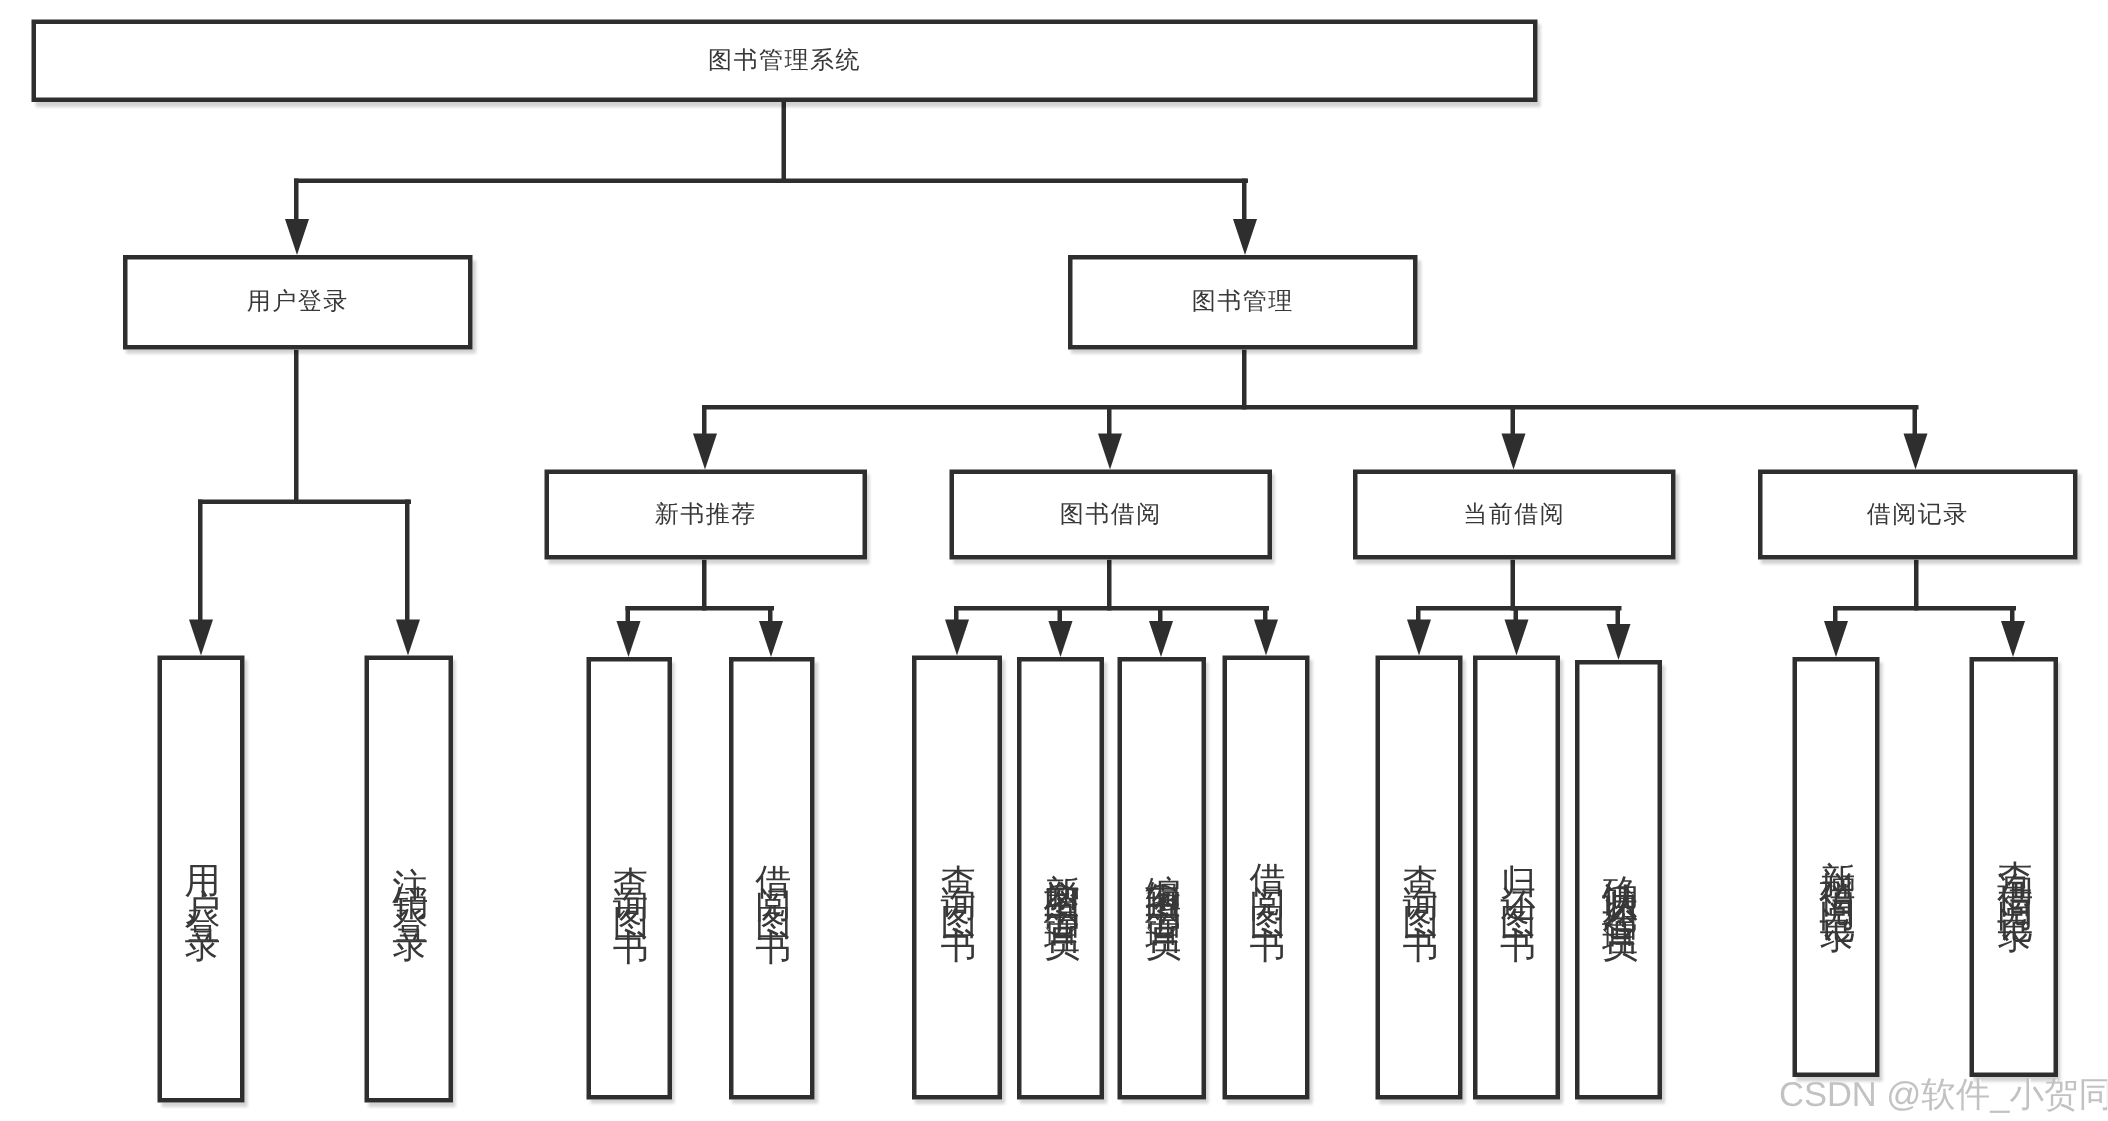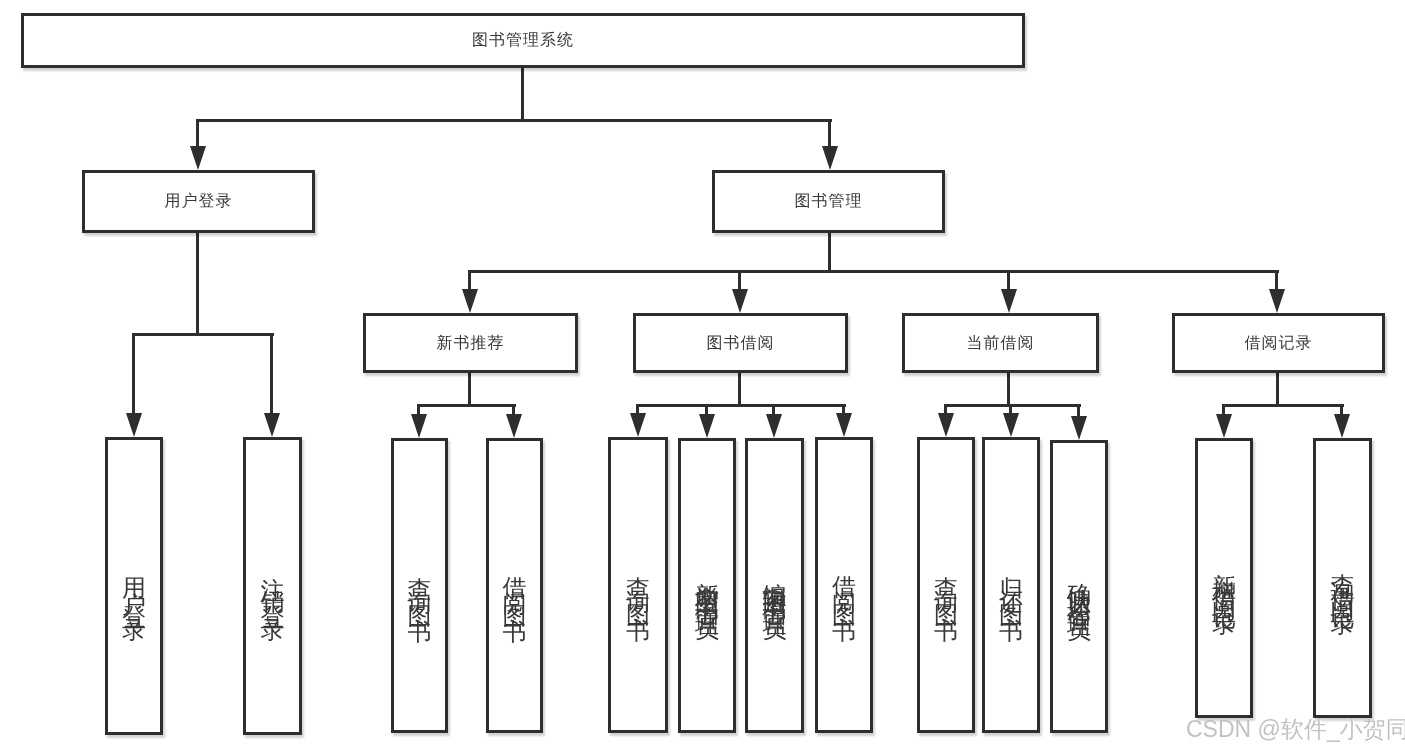--- a/index.html
+++ b/index.html
@@ -132,21 +132,21 @@
   </div>
 
   <div class="box" style="left:633px;top:313px;width:215px;height:60px;">
     <span class="hlabel">图书借阅</span>
   </div>
 
   <div class="box" style="left:363px;top:313px;width:215px;height:60px;">
     <span class="hlabel">新书推荐</span>
   </div>
 
-  <div class="box" style="left:902px;top:313px;width:197px;height:60px;">
+  <div class="box" style="left:902px;top:313px;width:215px;height:60px;">
     <span class="hlabel">当前借阅</span>
   </div>
 
   <div class="box" style="left:1172px;top:313px;width:213px;height:60px;">
     <span class="hlabel">借阅记录</span>
   </div>
 
   <div class="box" style="left:105px;top:437px;width:58px;height:298px;">
     <span class="vlabel ls-wide">用户登录</span>
   </div>

